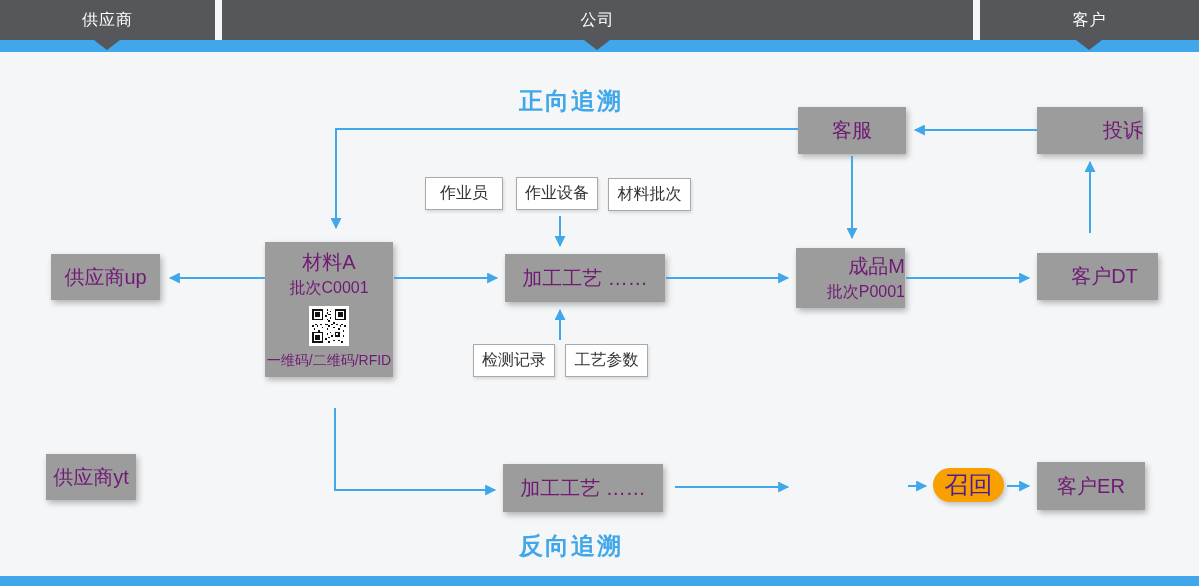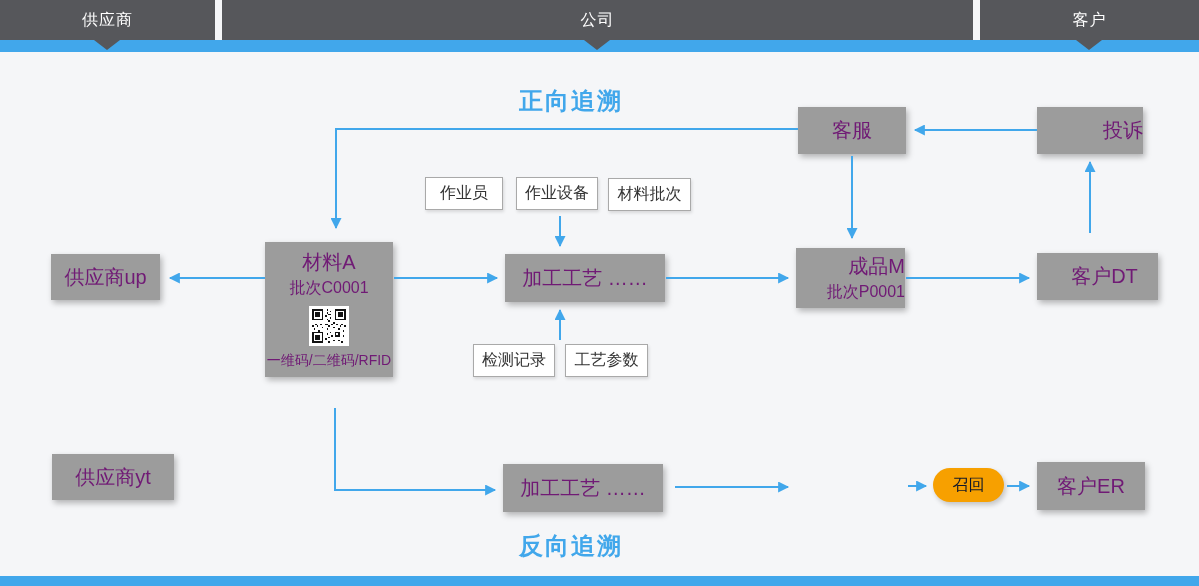--- a/index.html
+++ b/index.html
@@ -23,22 +23,22 @@
         font-size:20px;white-space:nowrap;}
   .gbox .sub{font-size:16px;margin-top:3px;}
   .gbox .rfid{font-size:14px;margin-top:6px;}
 
   
   .tag{position:absolute;height:31px;background:#fff;border:1px solid #a9a9a9;color:#333;
        display:flex;align-items:center;justify-content:center;font-size:16px;
        box-shadow:1px 2px 3px rgba(0,0,0,.12);white-space:nowrap;}
 
   
-  .pill{position:absolute;background:#f7a000;color:#0f172a;border-radius:17px;
-        display:flex;align-items:center;justify-content:center;font-size:16px;
+  .pill{position:absolute;background:#f7a000;color:#4c1d95;border-radius:17px;
+        display:flex;align-items:center;justify-content:center;font-size:24px;
         box-shadow:2px 3px 5px rgba(0,0,0,.2);}
 
   
   .qr{background:#fff;padding:3px;margin-top:7px;line-height:0;}
 
   
   svg.wires{position:absolute;left:0;top:0;z-index:2;pointer-events:none;}
   .node-label{line-height:1.25;}
 </style>
 </head>
@@ -199,21 +199,21 @@
   <div class="tag" style="left:608px;top:178px;width:81px;">
     <span>材料批次</span>
   </div>
   <div class="tag" style="left:473px;top:344px;width:80px;">
     <span>检测记录</span>
   </div>
   <div class="tag" style="left:565px;top:344px;width:81px;">
     <span>工艺参数</span>
   </div>
 
-  <div class="gbox" style="left:52px;top:454px;width:122px;height:46px;text-align:right;">
+  <div class="gbox" style="left:46px;top:454px;width:90px;height:46px;text-align:right;">
     <span class="node-label">供应商yt</span>
   </div>
 
   <div class="gbox" style="left:503px;top:464px;width:160px;height:48px;">
     <span class="node-label">加工工艺  ……</span>
   </div>
 
 
   <div class="pill" style="left:933px;top:468px;width:71px;height:34px;">
     <span>召回</span>

